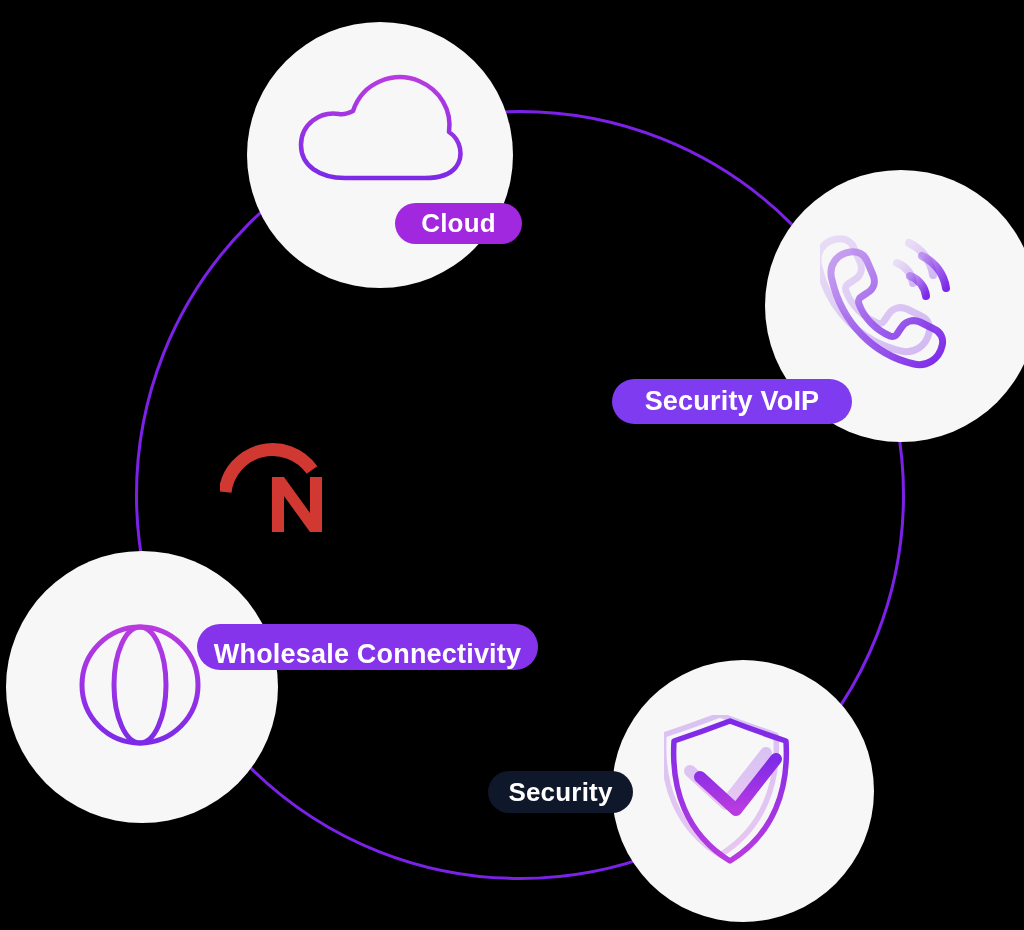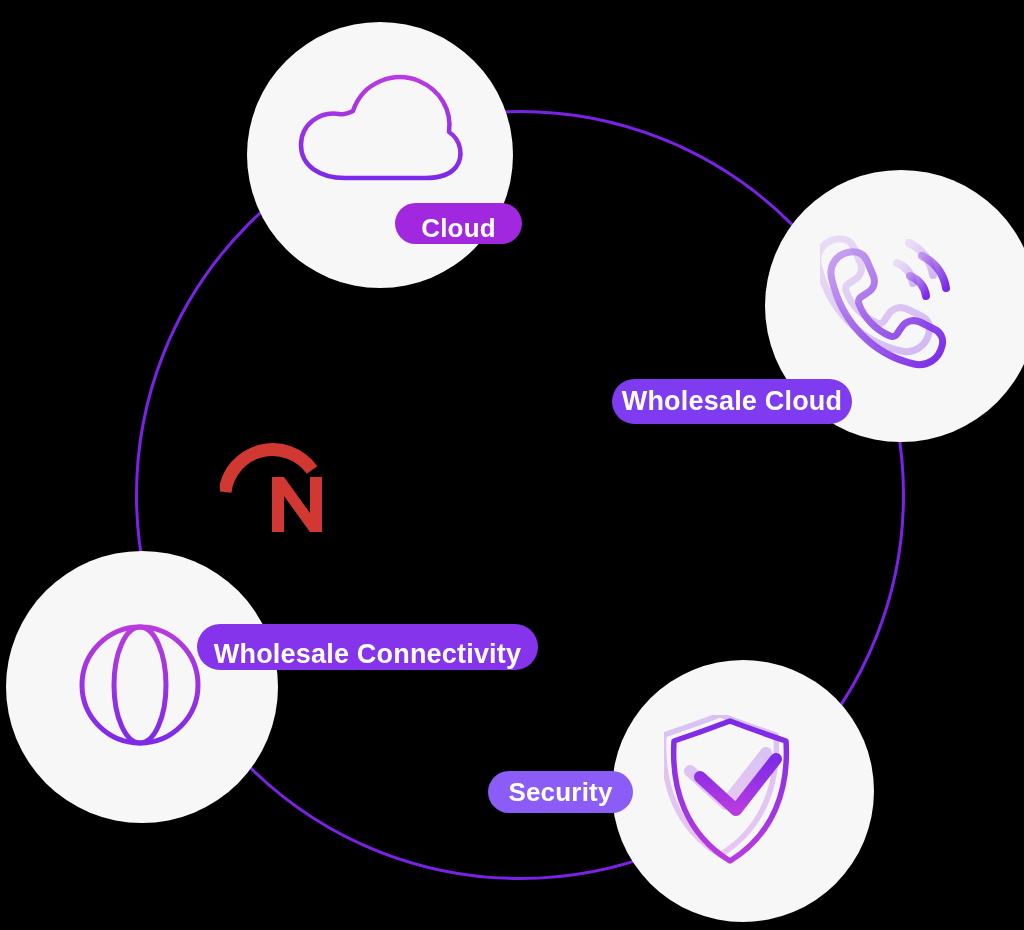--- a/index.html
+++ b/index.html
@@ -40,21 +40,21 @@
   .pill{
     position:absolute;
     display:flex;align-items:center;justify-content:center;
     color:var(--pill-text,#fff);
     font-weight:bold;
     border-radius:999px;
     letter-spacing:.2px;
     cursor:pointer;
     white-space:nowrap;
   }
-  .pill.cloud{left:395px;top:203px;width:127px;height:41px;font-size:26px;align-items:flex-end;}
+  .pill.cloud{left:395px;top:203px;width:127px;height:41px;font-size:26px;}
   .pill.voip{left:612px;top:379px;width:240px;height:45px;font-size:27px;}
   .pill.connectivity{left:197px;top:624px;width:341px;height:46px;font-size:27px;}
   .pill.security{left:488px;top:771px;width:145px;height:42px;font-size:26px;}
 
   .logo-mark{position:absolute;left:220px;top:440px;}
   .logo-text{
     position:absolute;left:558px;top:464px;
     color:var(--logo-red,#D23832);
     font-size:68px;font-weight:bold;
     letter-spacing:-1px;line-height:1;
@@ -145,26 +145,26 @@
       <path d="M 66 6 Q 95 17 122 26 C 125 74 110 119 66 146 C 22 119 7 74 10 26 Q 37 17 66 6 Z" stroke-width="5.5"></path>
       <path d="M 36 62 L 72 95 L 112 44" stroke-width="12"></path>
     </g>
     <use href="#shieldg" transform="translate(-10,-6)" opacity="0.25"></use>
   </svg>
 
   <div class="pill cloud" style="background: rgb(162, 40, 223);">
     <span>Cloud</span>
   </div>
   <div class="pill voip" style="background: rgb(127, 59, 240);">
-    <span>Wholesale Cloud</span>
+    <span>Security VoIP</span>
   </div>
   <div class="pill connectivity" style="background: rgb(133, 52, 236); align-items: flex-end;">
     <span>Wholesale Connectivity</span>
   </div>
-  <div class="pill security" style="background: #8b5cf6;">
+  <div class="pill security" style="background: #0f172a;">
     <span>Security</span>
   </div>
 
   <svg class="logo-mark" width="112" height="95" viewBox="0 0 112 95">
     <path d="M 5 52 A 48 48 0 0 1 92 30" fill="none" stroke="var(--logo-red,#D23832)" stroke-width="13"></path>
     <path d="M 52 37 L 64 37 L 90 73 L 90 37 L 102 37 L 102 92 L 90 92 L 64 56 L 64 92 L 52 92 Z" fill="var(--logo-red,#D23832)"></path>
   </svg>
 
 </div>
 

